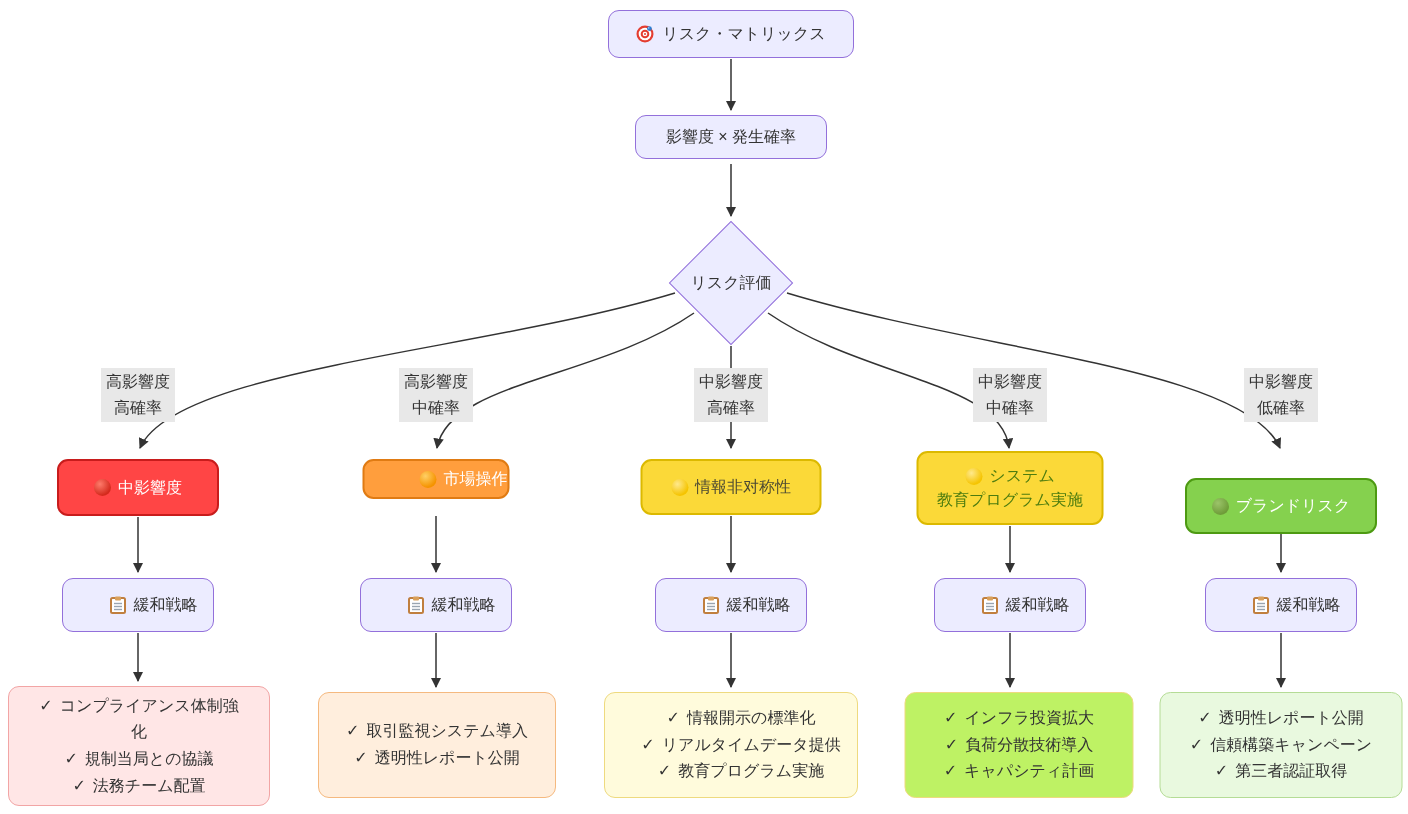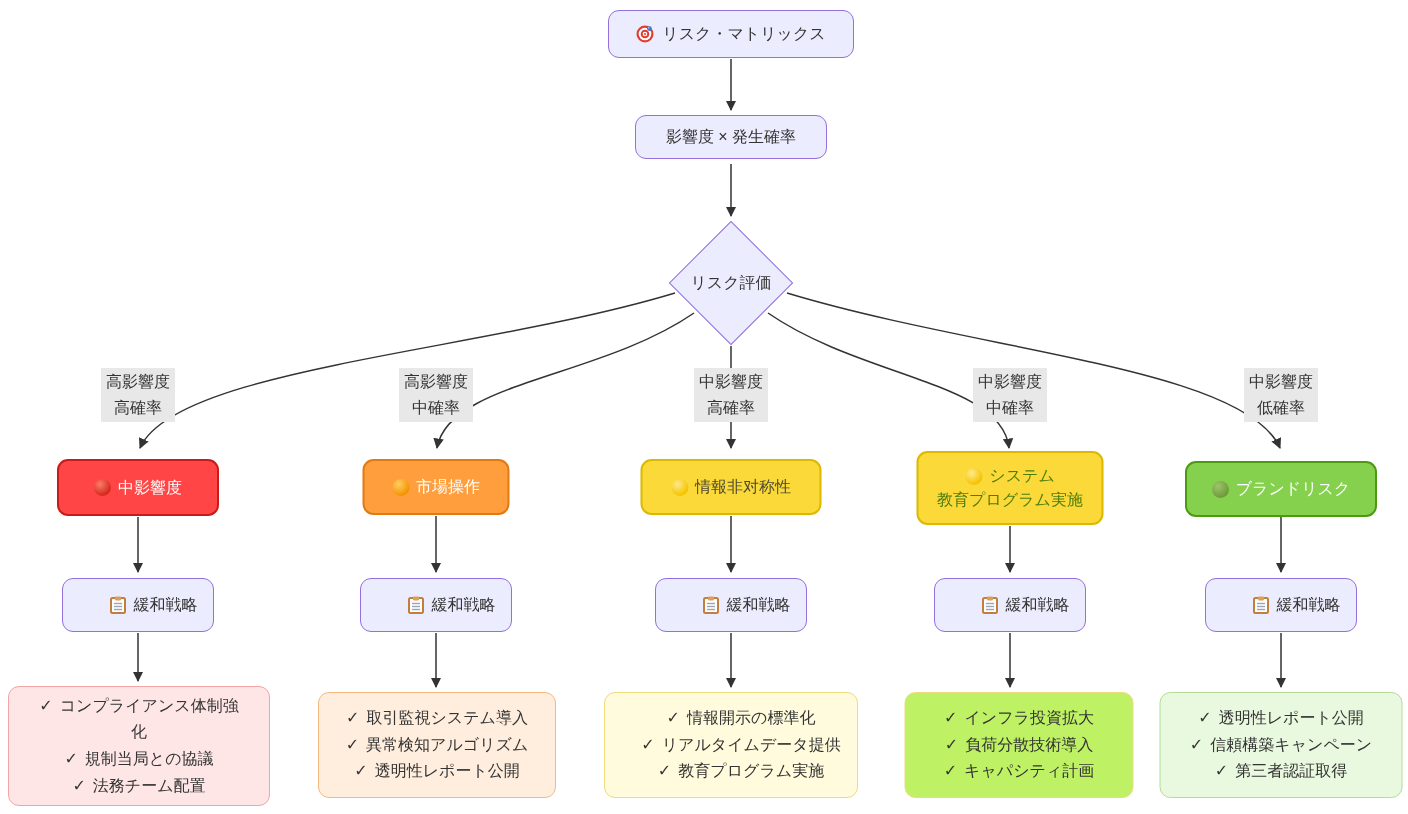--- a/index.html
+++ b/index.html
@@ -24,24 +24,24 @@
 
   
   .elabel { position:absolute; top:368px; transform:translateX(-50%);
     background:#e8e8e8; padding:1px 5px; text-align:center; line-height:1.62; z-index:3; }
 
   
   .risk { flex-direction:column; border-width:2px; border-style:solid; line-height:1.5;
     transform:translateX(-50%); }
   .risk .line1 { display:flex; align-items:center; justify-content:center; gap:7px; }
   .r1 { left:138px; top:459px; width:162px; height:57px; }
-  .r2 { left:436px; top:459px; width:147px; height:56px; }
+  .r2 { left:436px; top:459px; width:147px; height:40px;align-items:flex-end; }
   .r3 { left:731px; top:459px; width:181px; height:56px; }
   .r4 { left:1010px; top:451px; width:187px; height:74px; }
-  .r5 { left:1281px; top:461px; width:192px; height:56px; }
+  .r5 { left:1281px; top:478px; width:192px; height:56px; }
 
   .dot { width:17px; height:17px; border-radius:50%; flex:0 0 auto; }
   .dot-red    { background:radial-gradient(circle at 35% 30%, #ff7b6b, #d42a1d 70%); }
   .dot-orange { background:radial-gradient(circle at 35% 30%, #ffcf66, #f59300 70%); }
   .dot-yellow { background:radial-gradient(circle at 35% 30%, #ffe98c, #f5c400 70%); }
   .dot-green  { background:radial-gradient(circle at 35% 30%, #9cc46a, #6f9c39 70%); }
 
   
   .strategy { width:152px; height:54px; top:578px; transform:translateX(-50%);
     background:#ECECFF; border:1px solid #9370DB; gap:8px;padding-left:31px; }
@@ -221,21 +221,20 @@
     <span>緩和戦略</span>
   </div>
 
   <div class="node actions b1" style="background: rgb(255, 230, 230); border-color: rgb(242, 165, 165);">
     <p><span class="check">✓</span><span>コンプライアンス体制強化</span></p>
     <p><span class="check">✓</span><span>規制当局との協議</span></p>
     <p><span class="check">✓</span><span>法務チーム配置</span></p>
   </div>
   <div class="node actions b2" style="background: rgb(255, 238, 221); border-color: rgb(245, 185, 127);">
     <p><span class="check">✓</span><span>取引監視システム導入</span></p>
-    <p><span class="check">✓</span><span>異常検知アルゴリズム</span></p>
     <p><span class="check">✓</span><span>透明性レポート公開</span></p>
   </div>
   <div class="node actions b3" style="background: rgb(255, 251, 220); border-color: rgb(238, 218, 127);">
     <p><span class="check">✓</span><span>情報開示の標準化</span></p>
     <p><span class="check">✓</span><span>リアルタイムデータ提供</span></p>
     <p><span class="check">✓</span><span>教育プログラム実施</span></p>
   </div>
   <div class="node actions b4" style="background: #bef264; border-color: rgb(238, 218, 127);">
     <p><span class="check">✓</span><span>インフラ投資拡大</span></p>
     <p><span class="check">✓</span><span>負荷分散技術導入</span></p>

